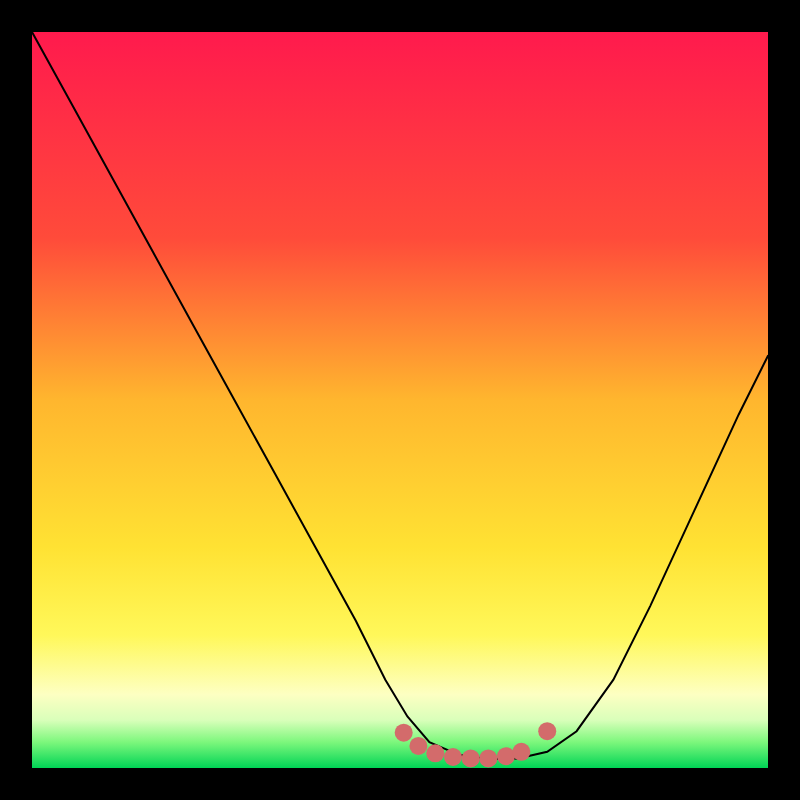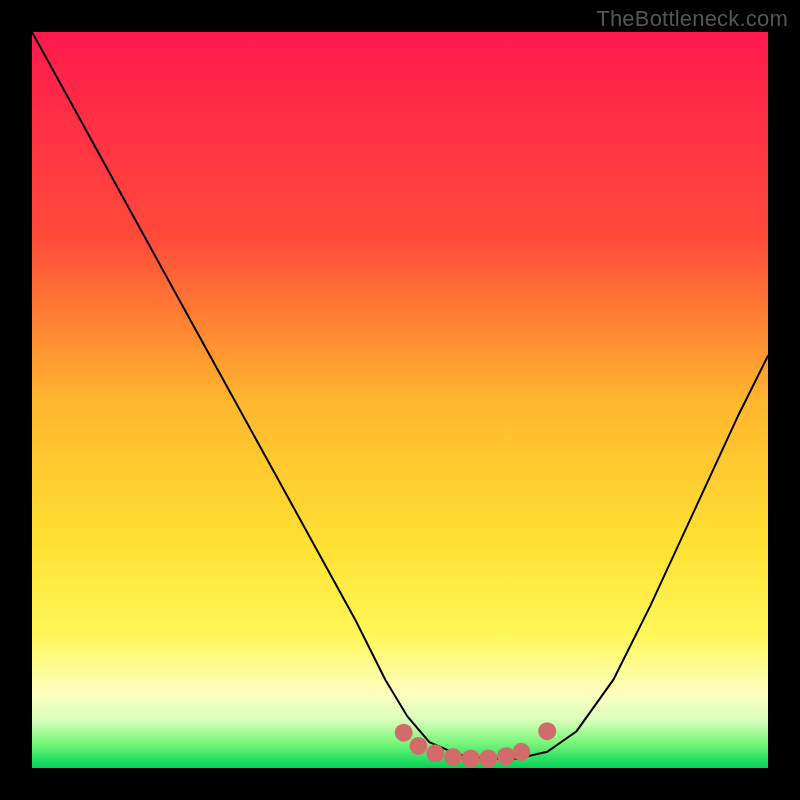--- a/index.html
+++ b/index.html
@@ -31,21 +31,20 @@
     left: 0;
     top: 0;
     width: 800px;
     height: 800px;
   }
 </style>
 </head>
 <body>
 
 <div class="frame">
-  <div class="watermark">TheBottleneck.com</div>
 
   <svg class="plot" viewBox="0 0 800 800">
     <defs>
       <linearGradient id="bg-grad" x1="0" y1="0" x2="0" y2="1">
           <stop offset="0%" stop-color="#ff1a4d"></stop>
           <stop offset="28.000000000000004%" stop-color="#ff4b3a"></stop>
           <stop offset="50%" stop-color="#ffb62e"></stop>
           <stop offset="70%" stop-color="#ffe233"></stop>
           <stop offset="82%" stop-color="#fff85a"></stop>
           <stop offset="90%" stop-color="#fdffc2"></stop>

